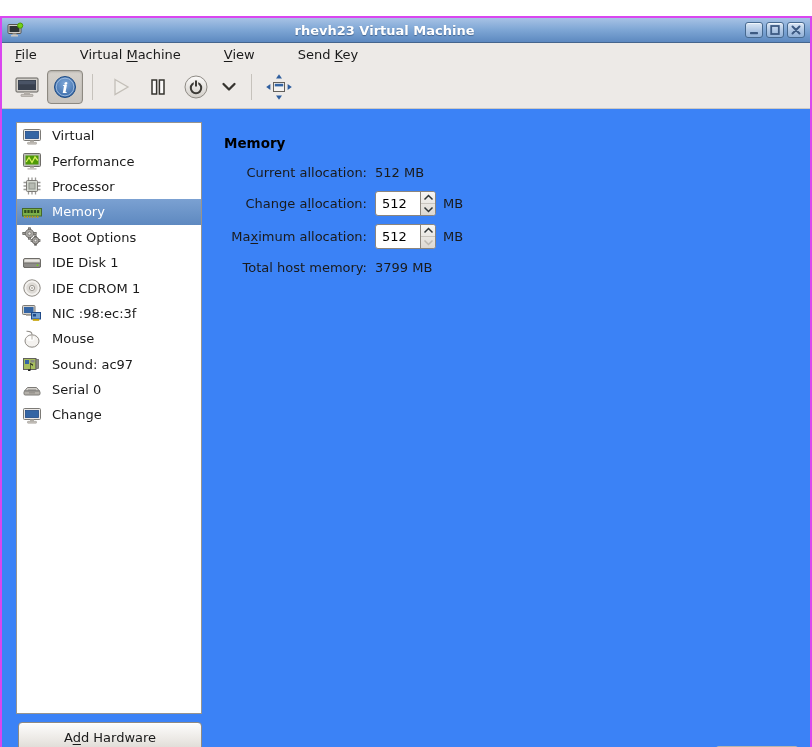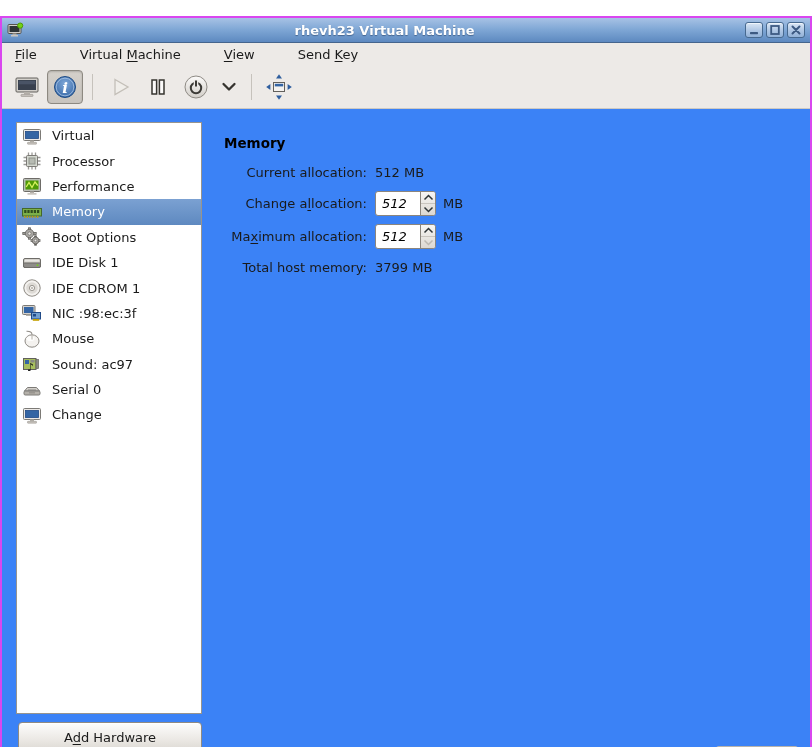--- a/index.html
+++ b/index.html
@@ -51,21 +51,21 @@
   .form-row.r1 { margin-top:14px; }
   .form-row.r2 { margin-top:11px; }
   .form-row.r3 { margin-top:8px; }
   .form-row.r4 { margin-top:11px; }
   .form-label { width:143px; text-align:right; margin-right:8px; white-space:nowrap; }
   .form-value { white-space:nowrap; }
 
   .spinbox { display:inline-flex; height:25px; background:#fff; border:1px solid #8b857d;
              border-radius:3px; overflow:hidden; }
   .spinbox input { width:44px; border:none; outline:none; padding:0 6px; font-size:13px;
-                   font-family:inherit; background:transparent; color:#000;font-style:italic; }
+                   font-family:inherit; background:transparent; color:#000; }
   .spin-btns { width:15px; display:flex; flex-direction:column; border-left:1px solid #8b857d;
                background:linear-gradient(180deg,#f7f6f4 0%,#dcd8d2 100%); }
   .spin-half { flex:1; display:flex; align-items:center; justify-content:center; }
   .spin-half.up { border-bottom:1px solid #c9c5bf; }
   .unit { margin-left:7px; }
 
   
   .push-btn { position:absolute; height:30px; border:1px solid #8f8a82; border-radius:4px;
               background:linear-gradient(180deg,#fdfdfc 0%,#ebe8e4 60%,#dcd8d2 100%);
               box-shadow:inset 0 1px 0 #fff; font-family:inherit; font-size:13px; color:#1a1a1a;
@@ -193,44 +193,44 @@
           <rect x="9" y="15.5" width="4" height="1.8" fill="#b5b1aa"></rect>
           <rect x="6.5" y="17.3" width="9" height="1.9" rx="0.5" fill="#c9c5bf" stroke="#8e8a84" stroke-width="0.5"></rect>
         </svg>
       </span>
       <span class="lbl">Virtual</span>
     </div>
 
     <div class="side-row">
       <span class="icon">
         <svg width="22" height="22" viewBox="0 0 22 22">
+          <rect x="2.5" y="3.5" width="17" height="13" rx="1" fill="#babdb6" stroke="#6e6c68"></rect>
+          <rect x="4.5" y="5.5" width="13" height="9" fill="#4e9a06"></rect>
+          <polyline points="5.2,12 8,7.5 11,12.5 14,7 16.8,10.5" fill="none" stroke="#d7f25e" stroke-width="1.3"></polyline>
+          <rect x="9" y="16.5" width="4" height="1.5" fill="#b5b1aa"></rect>
+          <rect x="6.5" y="18" width="9" height="1.7" fill="#c9c5bf"></rect>
+        </svg>
+      </span>
+      <span class="lbl">Performance</span>
+    </div>
+
+    <div class="side-row">
+      <span class="icon">
+        <svg width="22" height="22" viewBox="0 0 22 22">
           <g stroke="#9a9996" stroke-width="1.3">
             <path d="M7.5 2.5 V5.5 M11 2.5 V5.5 M14.5 2.5 V5.5"></path>
             <path d="M7.5 16.5 V19.5 M11 16.5 V19.5 M14.5 16.5 V19.5"></path>
             <path d="M2.5 7.5 H5.5 M2.5 11 H5.5 M2.5 14.5 H5.5"></path>
             <path d="M16.5 7.5 H19.5 M16.5 11 H19.5 M16.5 14.5 H19.5"></path>
           </g>
           <rect x="5.5" y="5.5" width="11" height="11" rx="1" fill="#d3d7cf" stroke="#7c7a76"></rect>
           <rect x="8" y="8" width="6" height="6" fill="#b7bbb3" stroke="#90948c"></rect>
         </svg>
       </span>
       <span class="lbl">Processor</span>
-    </div>
-
-    <div class="side-row">
-      <span class="icon">
-        <svg width="22" height="22" viewBox="0 0 22 22">
-          <rect x="2.5" y="3.5" width="17" height="13" rx="1" fill="#babdb6" stroke="#6e6c68"></rect>
-          <rect x="4.5" y="5.5" width="13" height="9" fill="#4e9a06"></rect>
-          <polyline points="5.2,12 8,7.5 11,12.5 14,7 16.8,10.5" fill="none" stroke="#d7f25e" stroke-width="1.3"></polyline>
-          <rect x="9" y="16.5" width="4" height="1.5" fill="#b5b1aa"></rect>
-          <rect x="6.5" y="18" width="9" height="1.7" fill="#c9c5bf"></rect>
-        </svg>
-      </span>
-      <span class="lbl">Performance</span>
     </div>
 
     <div class="side-row selected">
       <span class="icon">
         <svg width="22" height="22" viewBox="0 0 22 22">
           <rect x="1.5" y="7.5" width="19" height="7.5" fill="#7cb04a" stroke="#44682a"></rect>
           <g fill="#2e4c1e">
             <rect x="3.2" y="9" width="2.2" height="3"></rect>
               <rect x="6.4" y="9" width="2.2" height="3"></rect>
             <rect x="9.6" y="9" width="2.2" height="3"></rect>

